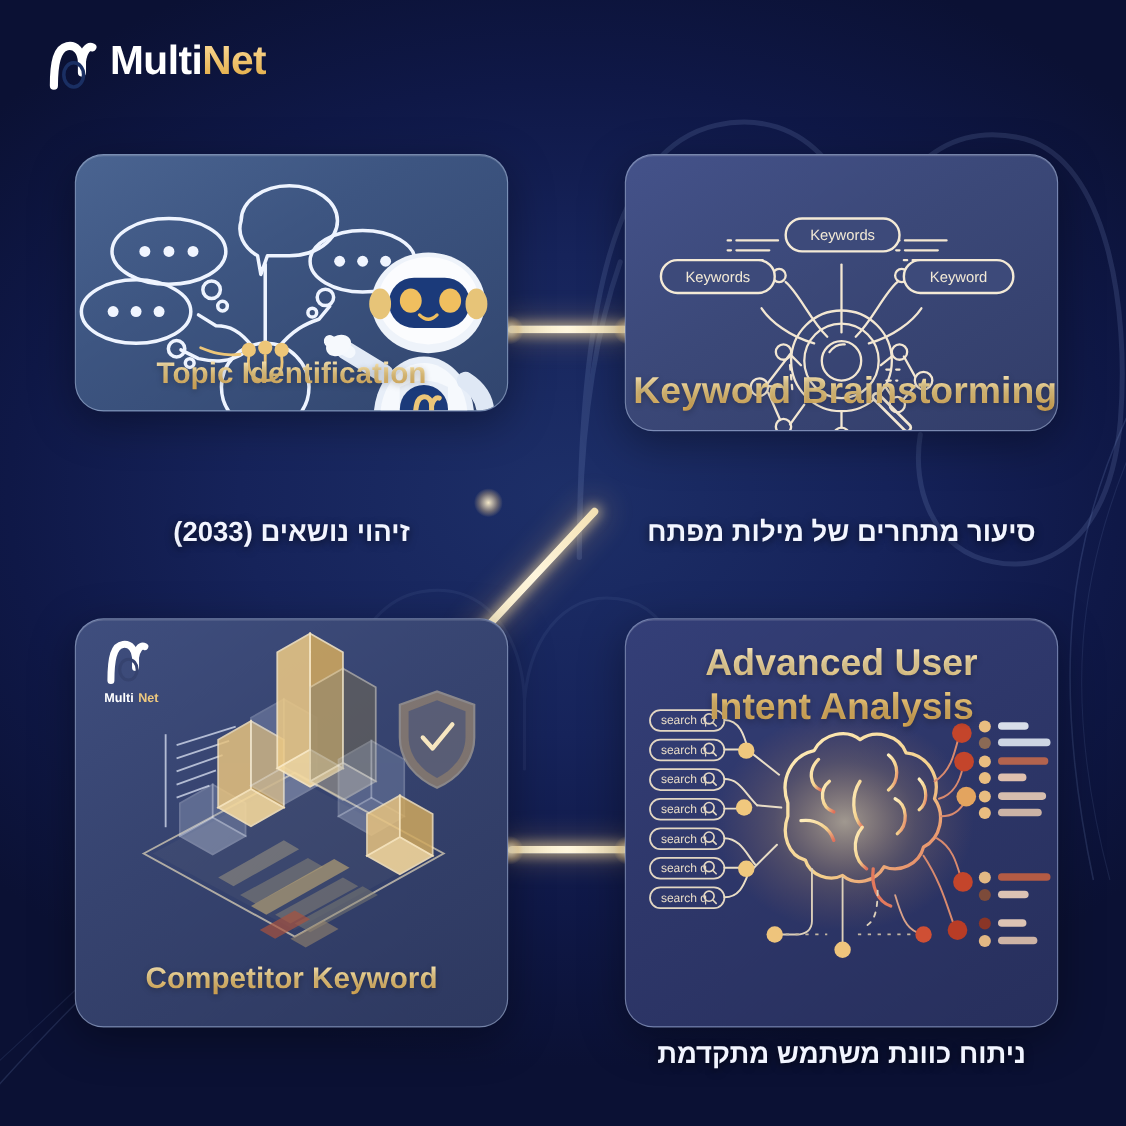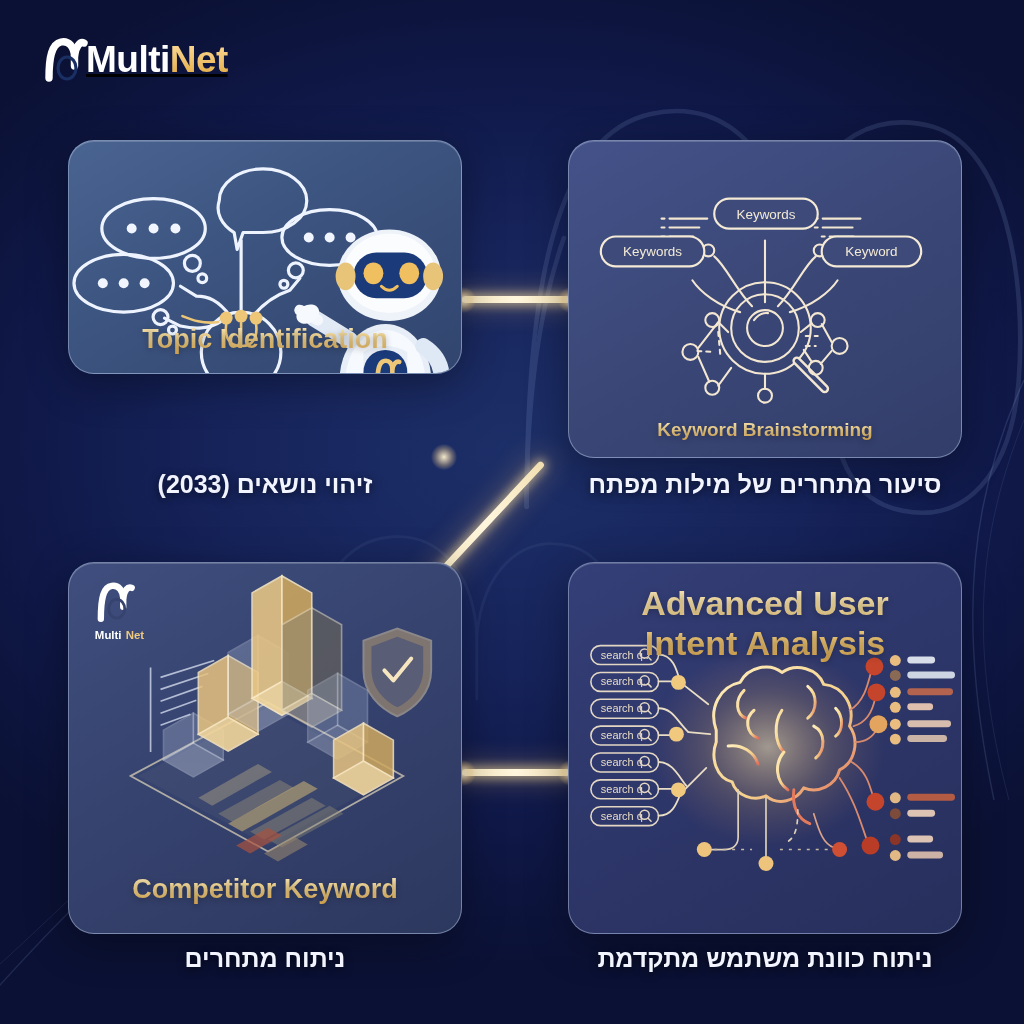--- a/index.html
+++ b/index.html
@@ -29,21 +29,21 @@
     width:420px; height:420px; opacity:.16;
     pointer-events:none;
   }
 
   
   .streak{position:absolute;pointer-events:none;}
 
   
   .brand{
     position:absolute; left:44px; top:36px;
-    display:flex; align-items:center; z-index:6;text-decoration:underline;
+    display:flex; gap:14px; z-index:6;
   }
   .brand-mark{width:42px;height:46px;display:block;}
   .brand-text{
     font-size:37px; font-weight:bold; letter-spacing:-.5px;
     line-height:1;
   }
   .brand-text .w{color:#ffffff;}
   .brand-text .g{
     background:linear-gradient(180deg,#ffdfa0,#e0a83f);
     -webkit-background-clip:text; background-clip:text; color:transparent;
@@ -79,23 +79,23 @@
     text-align:center; font-weight:bold;
     background:linear-gradient(180deg,#ffeec2 0%,#f3d48d 45%,#dfab51 100%);
     -webkit-background-clip:text; background-clip:text; color:transparent;
     text-shadow:0 2px 6px rgba(0,0,0,.25);
   }
 
   #card1{ left:68px; top:140px; width:394px; height:234px;
     background:linear-gradient(150deg,#4a6491 0%,#3d5581 40%,#31456e 100%);text-decoration:underline; }
   #card1 .card-title{ bottom:18px; font-size:27px; }
 
-  #card2{ left:568px; top:140px; width:394px; height:318px;
+  #card2{ left:568px; top:140px; width:394px; height:252px;
     background:linear-gradient(150deg,#44528a 0%,#3b4878 45%,#323d69 100%); }
-  #card2 .card-title{ bottom:16px; font-size:19px; }
+  #card2 .card-title{ bottom:16px; font-size:34px;text-align:right; }
 
   #card3{ left:68px; top:562px; width:394px; height:372px;
     background:linear-gradient(150deg,#3f4e7e 0%,#36436f 45%,#2d385f 100%); }
   #card3 .card-title{ bottom:28px; font-size:27px; }
 
   #card4{ left:568px; top:562px; width:394px; height:372px;
     background:linear-gradient(150deg,#343f78 0%,#2e376a 45%,#272f5c 100%); }
   #card4 .card-title{ top:20px; font-size:34px; line-height:1.18; }
 
   
@@ -397,21 +397,20 @@
         <path d="M150 252 L212 218 L226 226 L164 260 Z" fill="#8e8877" opacity=".5"></path>
         <path d="M160 262 L236 219 L250 227 L174 270 Z" fill="#c4ab74" opacity=".6"></path>
         <path d="M182 270 L244 236 L258 244 L196 278 Z" fill="#8c8676" opacity=".5"></path>
         <path d="M200 278 L262 244 L276 252 L214 286 Z" fill="#8a8473" opacity=".45"></path>
         <path d="M168 284 L200 266 L214 274 L182 292 Z" fill="#a8523f" opacity=".7"></path>
         <path d="M196 292 L226 275 L240 283 L210 300 Z" fill="#9e8b6d" opacity=".55"></path>
       </g>
     </svg>
     <div class="card-title">Competitor Keyword</div>
   </div>
-  <div class="caption" id="cap3">ניתוח מתחרים</div>
 
   <div class="card" id="card4">
     <svg class="illus" viewBox="0 0 394 372">
 
       <defs>
         <radialGradient id="brainGlow" cx="50%" cy="50%" r="50%">
           <stop offset="0%" stop-color="#ffe9b0" stop-opacity=".55"></stop>
           <stop offset="55%" stop-color="#f0b86a" stop-opacity=".18"></stop>
           <stop offset="100%" stop-color="#e08a52" stop-opacity="0"></stop>
         </radialGradient>

